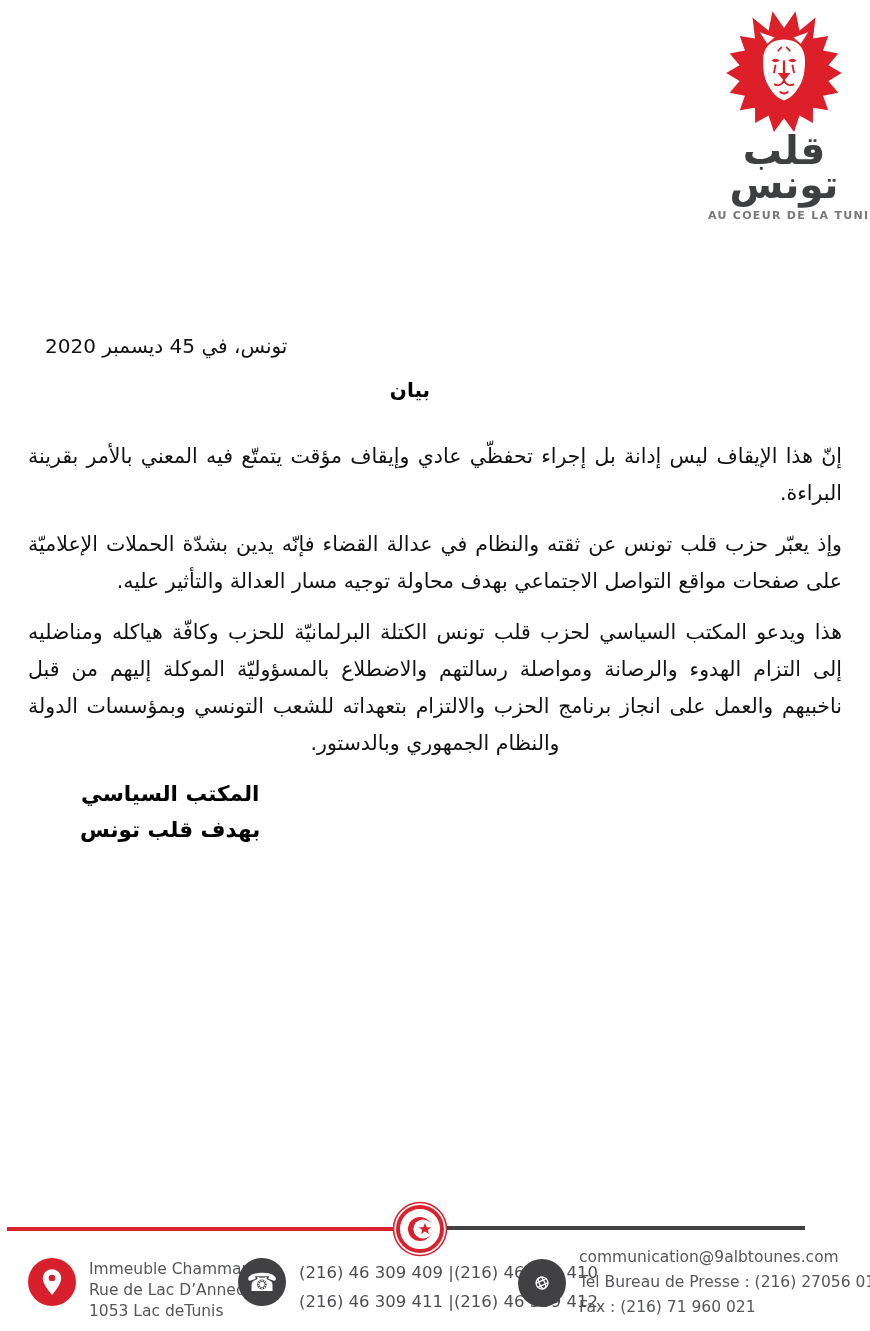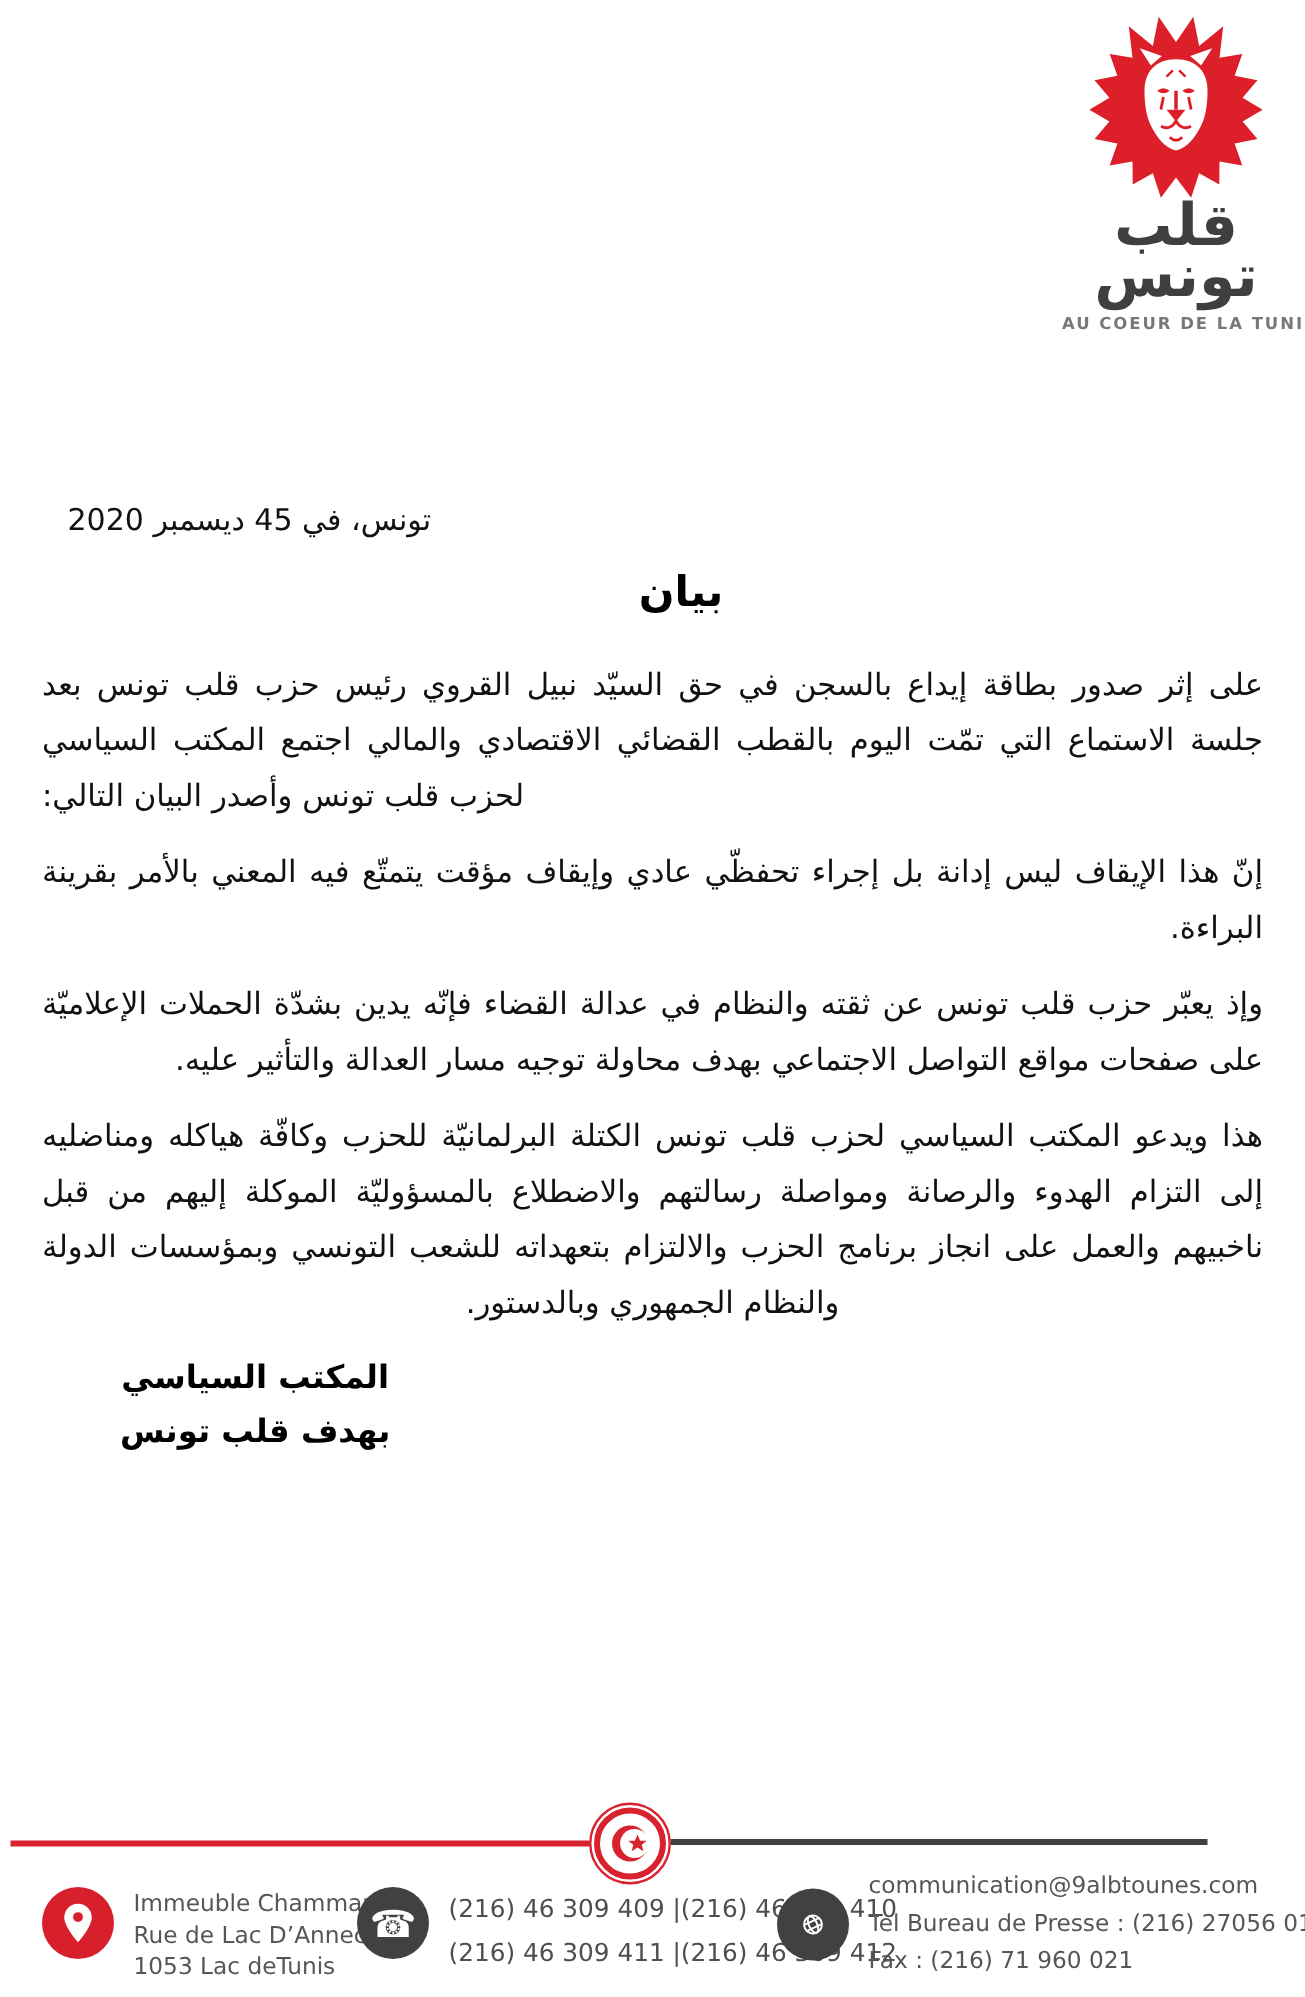--- a/index.html
+++ b/index.html
@@ -11,21 +11,21 @@
     font-family:"DejaVu Sans", sans-serif;
     color:#1a1a1a;
   }
   
   .logo-block{position:absolute;top:8px;right:10px;width:152px;text-align:center;}
   .logo-block svg.lion{display:block;margin:0 auto;}
   .wordmark{font-size:39px;font-weight:700;color:#3e3f41;line-height:34px;direction:rtl;}
   .tagline{font-size:11px;font-weight:700;letter-spacing:1.3px;color:#77787b;margin-top:7px;white-space:nowrap;}
   
   .date-line{position:absolute;top:334px;left:45px;direction:rtl;font-size:20px;color:#111;}
-  .doc-title{position:absolute;top:378px;left:0;width:820px;text-align:center;font-size:28px;font-weight:700;direction:rtl;color:#000;margin-left:44px;}
+  .doc-title{position:absolute;top:378px;left:0;width:820px;text-align:center;font-size:20px;font-weight:700;direction:rtl;color:#000;}
   .content{position:absolute;top:438px;left:28px;right:28px;direction:rtl;}
   .content p{
     margin:0 0 14px 0;
     font-size:20.5px;
     line-height:37px;
     text-align:justify;
     color:#111;
   }
   .content p.last-left{text-align-last:left;}
   .content p.last-right{text-align-last:right;}
@@ -91,21 +91,20 @@
   </svg>
   <div class="wordmark">قلب تونس</div>
   <div class="tagline">AU COEUR DE LA TUNISIE</div>
 </div>
 
 <div class="date-line">تونس، في 45 ديسمبر 2020</div>
 
 <div class="doc-title">بيان</div>
 
 <div class="content">
-  <p class="last-left">على إثر صدور بطاقة إيداع بالسجن في حق السيّد نبيل القروي رئيس حزب قلب تونس بعد جلسة الاستماع التي تمّت اليوم بالقطب القضائي الاقتصادي والمالي اجتمع المكتب السياسي لحزب قلب تونس وأصدر البيان التالي:</p>
   <p class="last-right">إنّ هذا الإيقاف ليس إدانة بل إجراء تحفظّي عادي وإيقاف مؤقت يتمتّع فيه المعني بالأمر بقرينة البراءة.</p>
   <p class="last-right">وإذ يعبّر حزب قلب تونس عن ثقته والنظام في عدالة القضاء فإنّه يدين بشدّة الحملات الإعلاميّة على صفحات مواقع التواصل الاجتماعي بهدف محاولة توجيه مسار العدالة والتأثير عليه.</p>
   <p class="last-center">هذا ويدعو المكتب السياسي لحزب قلب تونس الكتلة البرلمانيّة للحزب وكافّة هياكله ومناضليه إلى التزام الهدوء والرصانة ومواصلة رسالتهم والاضطلاع بالمسؤوليّة الموكلة إليهم من قبل ناخبيهم والعمل على انجاز برنامج الحزب والالتزام بتعهداته للشعب التونسي وبمؤسسات الدولة والنظام الجمهوري وبالدستور.</p>
 
   <div class="signature">
     <div>المكتب السياسي</div>
     <div>بهدف قلب تونس</div>
   </div>
 </div>
 

